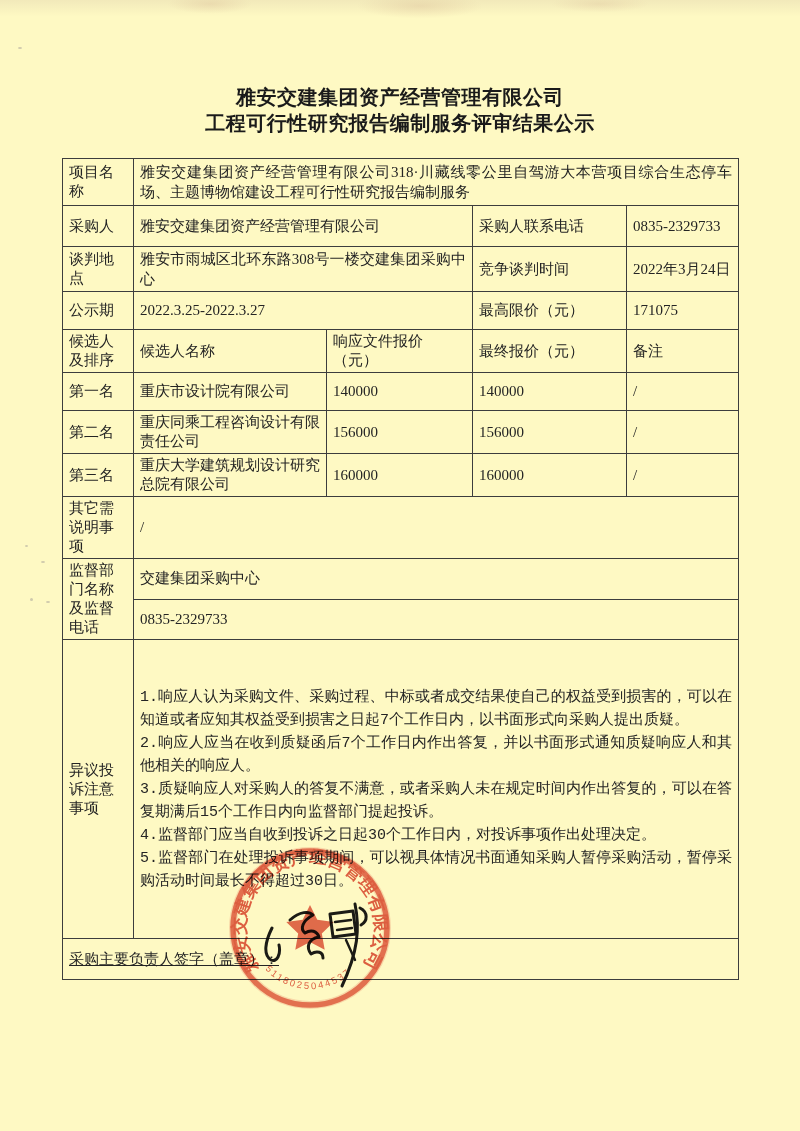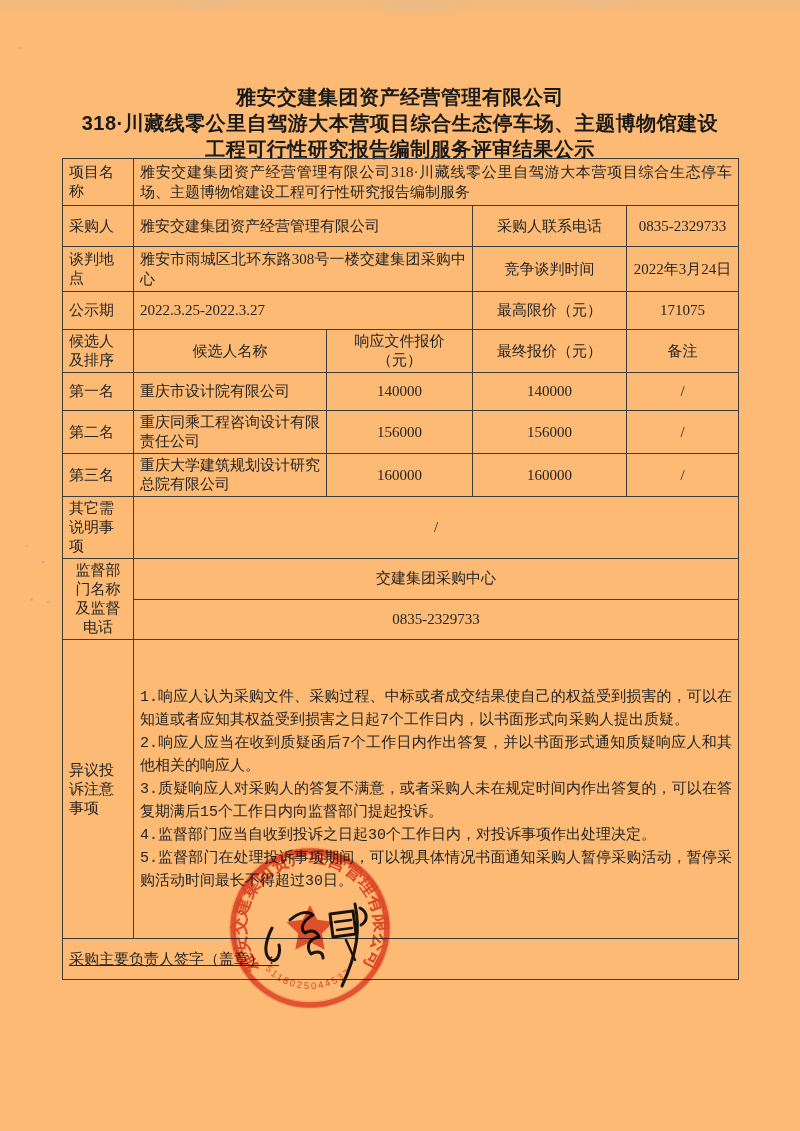--- a/index.html
+++ b/index.html
@@ -1,18 +1,18 @@
 <!DOCTYPE html>
 <html><head>
 <meta charset="utf-8">
 <style>
   html,body { margin:0; padding:0; background:#e8e8e8; }
   .page {
     position:relative; width:800px; height:1131px; margin:0 auto;
-    background:#fdba74; overflow:hidden;
+    background:#fef9c3; overflow:hidden;
     font-family:"Liberation Serif","DejaVu Serif",serif;
     color:#262626;
   }
   
   .scan-smudge {
     position:absolute; top:0; left:0; width:800px; height:30px;
     background:
       radial-gradient(60px 14px at 210px 4px, rgba(216,186,150,.35), rgba(216,186,150,0) 70%),
       radial-gradient(90px 18px at 420px 6px, rgba(216,186,150,.38), rgba(216,186,150,0) 70%),
       radial-gradient(70px 12px at 600px 4px, rgba(216,186,150,.30), rgba(216,186,150,0) 70%),
@@ -30,21 +30,21 @@
   table.main {
     position:absolute; left:62px; top:158px; width:676px;
     border-collapse:collapse; table-layout:fixed;
     font-size:15px; color:#242424;
   }
   table.main td {
     border:1.6px solid #3d3d3d; padding:2px 6px;
     vertical-align:middle; overflow:hidden;
   }
   td.lbl { padding:2px 2px 2px 4px; line-height:19px; }
-  .c { text-align:center; }
+  .c { text-align:left; }
   .wrapv { line-height:20px; word-break:break-all; text-align:justify;margin-left:43px; }
   .name { line-height:19px; word-break:break-all; }
   tr.h47{height:47px} tr.h41{height:41px} tr.h43{height:43px} tr.h38{height:38px}
   tr.h39{height:39px} tr.h40{height:40px} tr.h299{height:299px} tr.h41b{height:41px}
   .notice { padding:4px 7px; }
   .notice p { margin:0; text-align:justify; line-height:23px; word-break:break-all;font-family:Liberation Mono, monospace; }
   .signrow { position:relative; padding-left:7px;text-decoration:underline; }
 
   .seal-svg { position:absolute; left:224px; top:842px; width:172px; height:172px;
               mix-blend-mode:multiply; opacity:.88; pointer-events:none; }
@@ -58,21 +58,20 @@
 
   <div class="scan-smudge"></div>
   <div class="speck" style="left:25px;top:545px;width:3px;height:2px;"></div>
   <div class="speck" style="left:41px;top:561px;width:4px;height:2px;"></div>
   <div class="speck" style="left:30px;top:598px;width:3px;height:3px;"></div>
   <div class="speck" style="left:46px;top:601px;width:4px;height:2px;"></div>
   <div class="speck" style="left:18px;top:47px;width:4px;height:2px;"></div>
 
   <div class="titles">
     <div>雅安交建集团资产经营管理有限公司</div>
-    <div>318·川藏线零公里自驾游大本营项目综合生态停车场、主题博物馆建设</div>
     <div>工程可行性研究报告编制服务评审结果公示</div>
   </div>
 
   <table class="main">
     <colgroup>
       <col style="width:71px">
         <col style="width:193px">
         <col style="width:146px">
       <col style="width:154px">
         <col style="width:112px">

